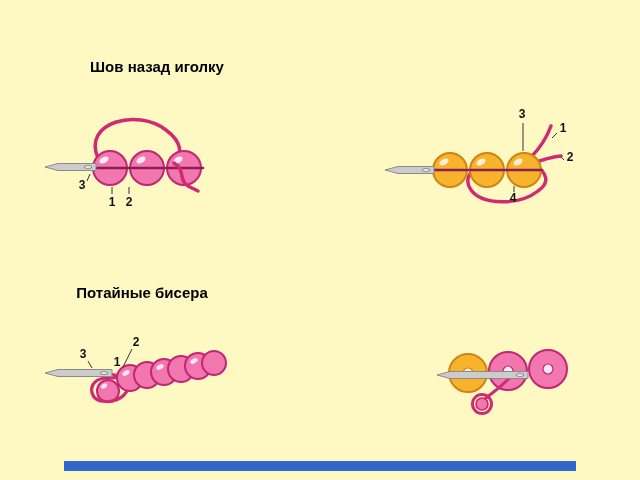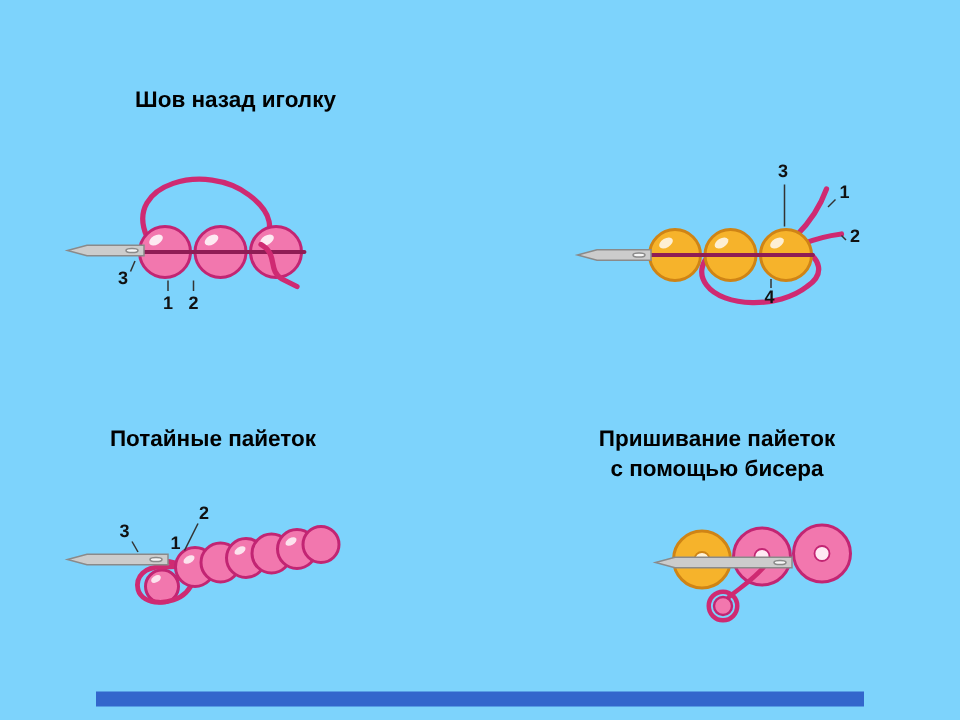--- a/index.html
+++ b/index.html
@@ -7,28 +7,24 @@
   body { background:#ffffff; font-family:"Liberation Sans", sans-serif; }
   .canvas { position:relative; width:640px; height:480px; background:#ffffff; overflow:hidden; }
   .title { position:absolute; text-align:center; font-size:15px; font-weight:700; color:#000; line-height:20px; }
   svg.fig { position:absolute; }
   svg.fig text { font-family:"Liberation Sans", sans-serif; font-size:12px; font-weight:700; fill:#111; }
   .divider { position:absolute; background:#3366cc; }
 </style>
 </head>
 <body>
 
-<div class="canvas" style="background: #7dd3fc;">
+<div class="canvas" style="background: #fef9c3;">
 
   <div class="title" style="left:17px; top:57px; width:280px;">Шов назад иголку</div>
-  <div class="title" style="left:2px; top:283px; width:280px;">Потайные пайеток</div>
-  <div class="title" style="left:338px; top:283px; width:280px;">
-    <div>Пришивание пайеток</div>
-    <div>с помощью бисера</div>
-  </div>
+  <div class="title" style="left:2px; top:283px; width:280px;">Потайные бисера</div>
 
   <svg class="fig" style="left:30px; top:100px;" width="200" height="120" viewBox="0 0 200 120">
     <path d="M68 58 C52 22 108 8 136 30 C152 42 153 54 144 63" fill="none" stroke-width="3.5" stroke-linecap="round" stroke="#cf2a72"></path>
     <g stroke-width="2" fill="#f277ae" stroke="#c22573">
       <circle cx="80" cy="68" r="17"></circle>
       <circle cx="117" cy="68" r="17"></circle>
       <circle cx="154" cy="68" r="17"></circle>
     </g>
     <g fill="#ffffff" opacity="0.85">
       <ellipse cx="74" cy="60" rx="5" ry="3" transform="rotate(-30 74 60)"></ellipse>

